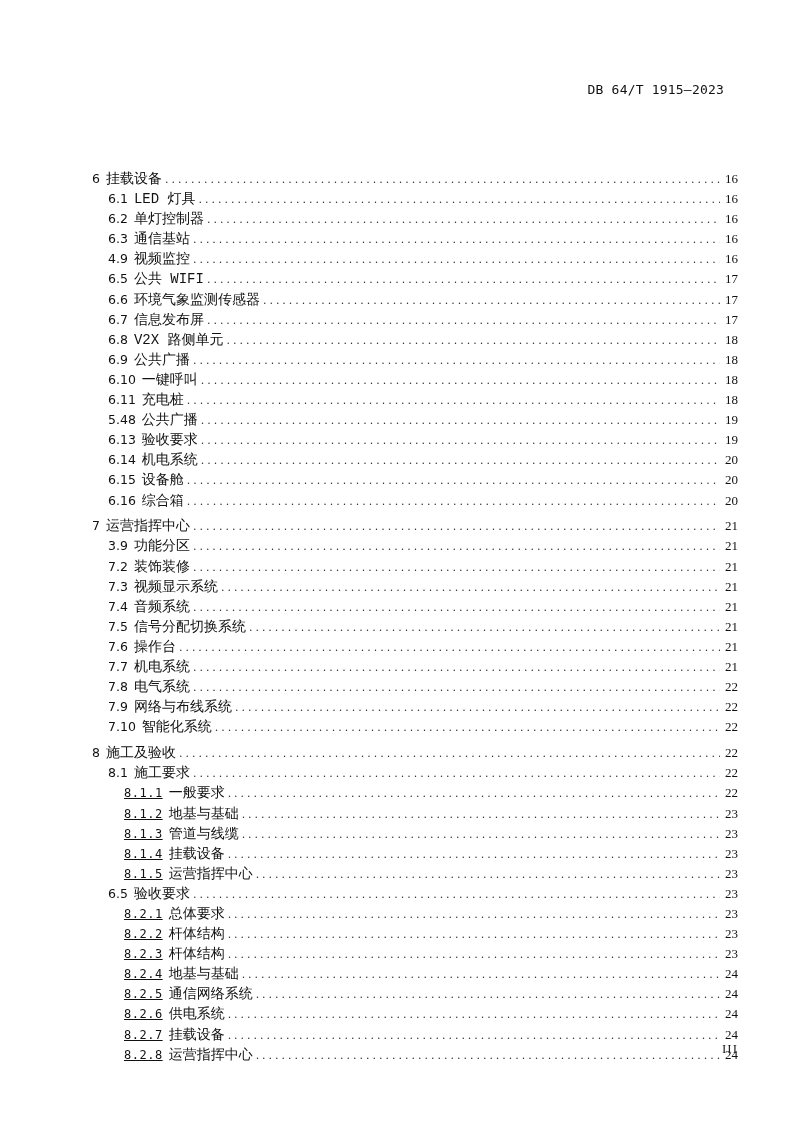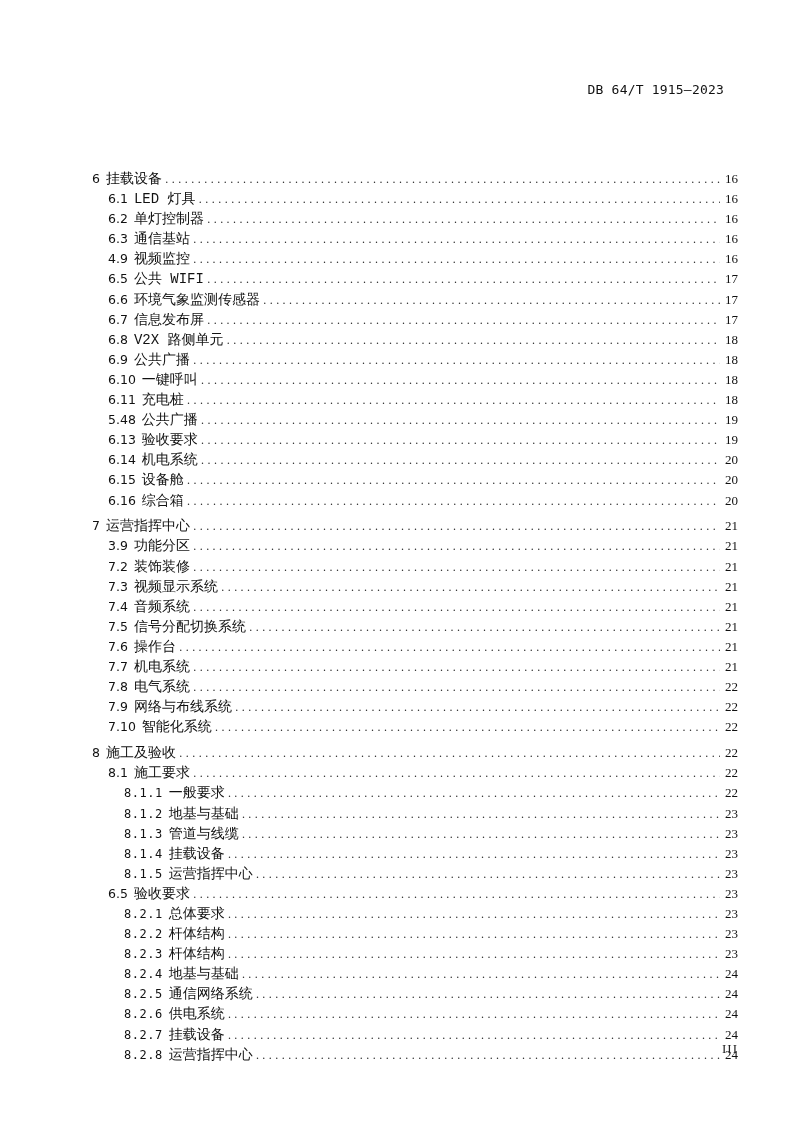--- a/index.html
+++ b/index.html
@@ -9,21 +9,21 @@
               font-family: "DejaVu Sans Mono", "Liberation Mono", monospace; letter-spacing: 0.2px; }
     .toc { position: absolute; left: 92px; top: 137px; width: 646px; }
     .entry { position: relative; height: 20.1px; line-height: 20px; font-size: 12.2px;
              display: flex; align-items: baseline; white-space: nowrap; }
     .entry.chapter { margin-top: 5.8px; }
     .entry.chapter.first { margin-top: 0; }
     .entry.lvl1 { padding-left: 0; }
     .entry.lvl2 { padding-left: 16px; }
     .entry.lvl3 { padding-left: 32px; }
     .num { font-family: "DejaVu Sans", sans-serif; font-size: 12.5px; margin-right: 6px; }
-    .lvl3 .num { font-family: "DejaVu Sans Mono", monospace; font-size: 12px; letter-spacing: 0.5px; }
+    .lvl3 .num { font-family: "DejaVu Sans Mono", monospace; font-size: 12px; letter-spacing: 0.5px; text-decoration: underline; }
     .title { font-family: Liberation Mono, monospace; font-size: 14px; }
     .leader { flex: 1; overflow: hidden; margin: 0 2px 0 3px; color: #333;
               font-family: "DejaVu Serif", serif; font-size: 11px; letter-spacing: 3.2px; }
     .leader::before { content: ". . . . . . . . . . . . . . . . . . . . . . . . . . . . . . . . . . . . . . . . . . . . . . . . . . . . . . . . . . . . . . . . . . . . . . . . . . . . . . . . . . . . . . . . . . . . . . . . . . . . . . . . . . . . . . . . . . . . . . . . . . . . . . . . . . . . . . . . . . . . . . . . ."; letter-spacing: 0; word-spacing: -0.5px; }
     .page { font-family: "Liberation Serif", "DejaVu Serif", serif; font-size: 13px; width: 16px; text-align: right; margin-top: 32px; }
     .footer { position: absolute; top: 1041px; left: 688px; font-family: "Liberation Serif", serif; font-size: 13px; letter-spacing: 1px; color: #222; margin-left: 34px; }
   </style>
 </head>
 <body>
 

